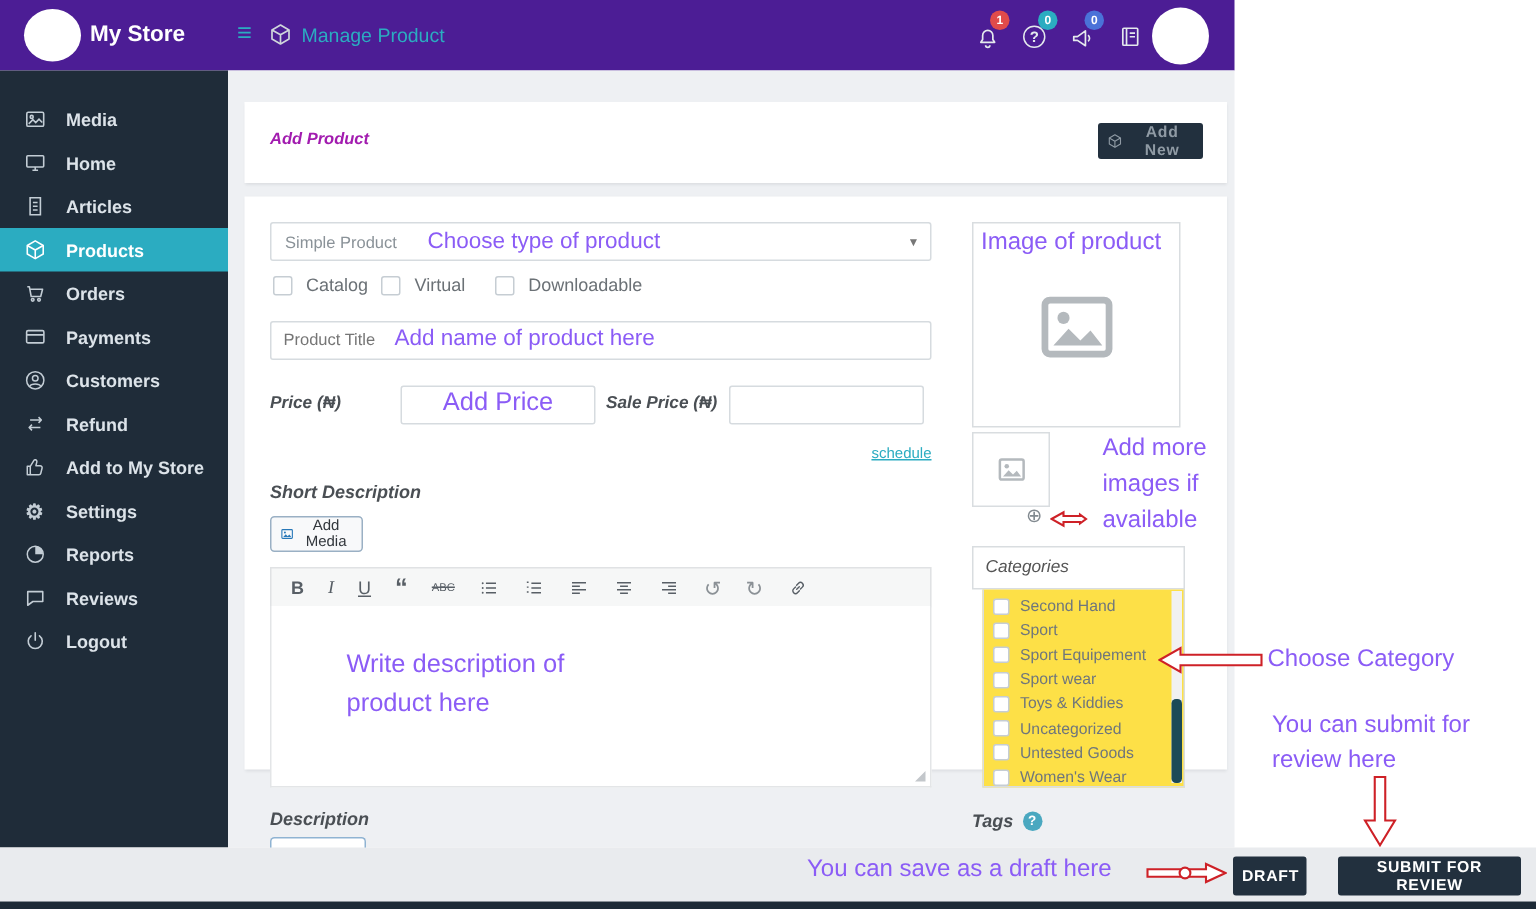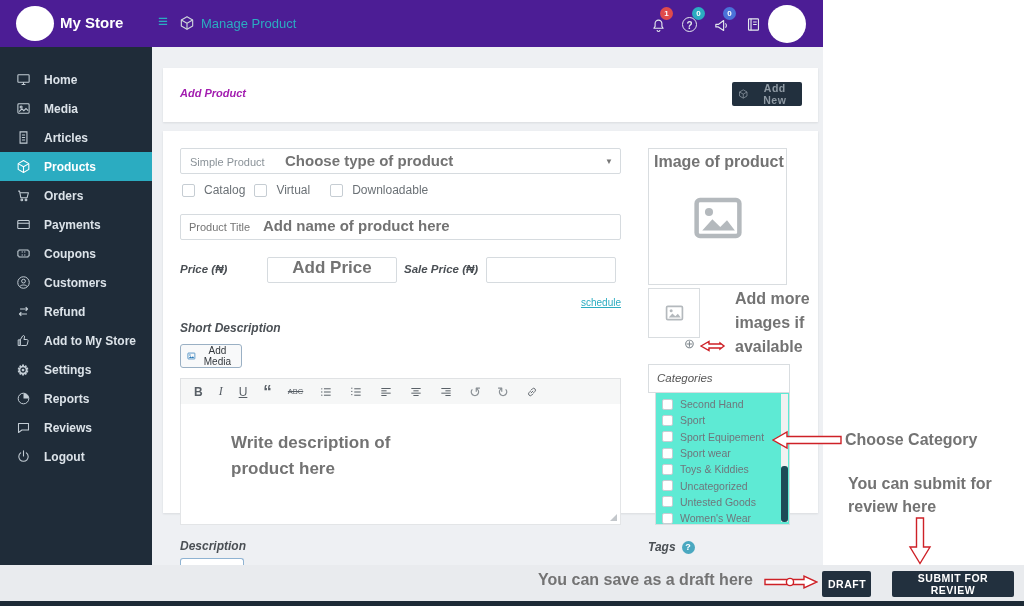--- a/index.html
+++ b/index.html
@@ -19,21 +19,21 @@
   .sb-item.active{background:#2bacc1;color:#fff}
   .sb-ic{width:16px;display:flex;justify-content:center;align-items:center;color:#c3cdd5}
   
   #mainbg{left:152px;top:47px;width:671px;height:518px;background:#eef0f3}
   .card{position:absolute;background:#fff;box-shadow:0 1px 2px rgba(30,40,50,.10)}
   .inp{position:absolute;border:1px solid #d6dbdf;border-radius:2px;background:#fff;
        box-sizing:border-box;font-family:"Liberation Sans",sans-serif;font-size:11px;color:#555;padding:0 8px}
   .cb{display:inline-block;width:13px;height:13px;border:1px solid #c6cdd3;border-radius:2px;background:#fff;box-sizing:border-box}
   .cb.sm{width:11px;height:11px}
   .lbl-i{font-style:italic;font-weight:bold;color:#4a4f54;font-size:12px}
-  .ann{color:#737373;font-weight:bold}
+  .ann{color:#8b5cf6;font-weight:normal}
   .tb-btn{display:inline-flex;align-items:center;justify-content:center;color:#585f66;cursor:pointer}
   .arrow{stroke:#ce2127;fill:#fff;stroke-width:1.4}
   .dark-btn{position:absolute;background:#22303e;color:#fff;border:none;border-radius:2px;
             font-family:"Liberation Sans",sans-serif;font-weight:bold;font-size:10.5px;letter-spacing:.5px;cursor:pointer}
   .cat-row{display:flex;align-items:center;gap:7px;height:16.3px;padding-left:6px;
            font-size:10.5px;color:#6f767c;cursor:pointer}
 </style>
 </head>
 <body>
 
@@ -206,32 +206,32 @@
   <svg class="ic abs" style="left:745px;top:16px;color:#e4e9ed" width="17" height="17">
       <use href="#i-booklet"></use>
     </svg>
   <div class="abs" style="left:768px;top:5px;width:38px;height:38px;background:#fff;border-radius:50%"></div>
 </div>
 
 <div id="sidebar" class="abs">
   <div class="sb-item">
       <span class="sb-ic">
         <svg class="ic" width="15" height="15">
+          <use href="#i-image"></use>
+        </svg>
+      </span>
+      <span>Media</span>
+    </div>
+  <div class="sb-item">
+      <span class="sb-ic">
+        <svg class="ic" width="15" height="15">
           <use href="#i-monitor"></use>
         </svg>
       </span>
       <span>Home</span>
-    </div>
-  <div class="sb-item">
-      <span class="sb-ic">
-        <svg class="ic" width="15" height="15">
-          <use href="#i-image"></use>
-        </svg>
-      </span>
-      <span>Media</span>
     </div>
   <div class="sb-item">
       <span class="sb-ic">
         <svg class="ic" width="15" height="15">
           <use href="#i-doc"></use>
         </svg>
       </span>
       <span>Articles</span>
     </div>
   <div class="sb-item active">
@@ -250,28 +250,20 @@
       </span>
       <span>Orders</span>
     </div>
   <div class="sb-item">
       <span class="sb-ic">
         <svg class="ic" width="15" height="15">
           <use href="#i-card"></use>
         </svg>
       </span>
       <span>Payments</span>
-    </div>
-  <div class="sb-item">
-      <span class="sb-ic">
-        <svg class="ic" width="15" height="15">
-          <use href="#i-ticket"></use>
-        </svg>
-      </span>
-      <span>Coupons</span>
     </div>
   <div class="sb-item">
       <span class="sb-ic">
         <svg class="ic" width="15" height="15">
           <use href="#i-user"></use>
         </svg>
       </span>
       <span>Customers</span>
     </div>
   <div class="sb-item">
@@ -428,21 +420,21 @@
     </svg>
   <div class="abs ann" style="left:572px;top:156px;font-size:16px;line-height:24px">
     <div>Add more</div>
     <div>images if</div>
     <div>available</div>
   </div>
 
   <div class="abs" style="left:485px;top:233px;width:142px;height:29px;border:1px solid #d9dde0;background:#fff;box-sizing:border-box">
     <span class="abs lbl-i" style="left:8px;top:7px;font-size:11.5px;font-weight:normal;color:#555">Categories</span>
   </div>
-  <div class="abs" style="left:492px;top:262px;width:135px;height:132px;border:1px solid #d9dde0;border-top:none;background:#5eead4;box-sizing:border-box;padding-top:3px">
+  <div class="abs" style="left:492px;top:262px;width:135px;height:132px;border:1px solid #d9dde0;border-top:none;background:#fde047;box-sizing:border-box;padding-top:3px">
     <div class="cat-row">
         <span class="cb sm"></span>
         <span>Second Hand</span>
       </div>
     <div class="cat-row">
         <span class="cb sm"></span>
         <span>Sport</span>
       </div>
     <div class="cat-row">
         <span class="cb sm"></span>

